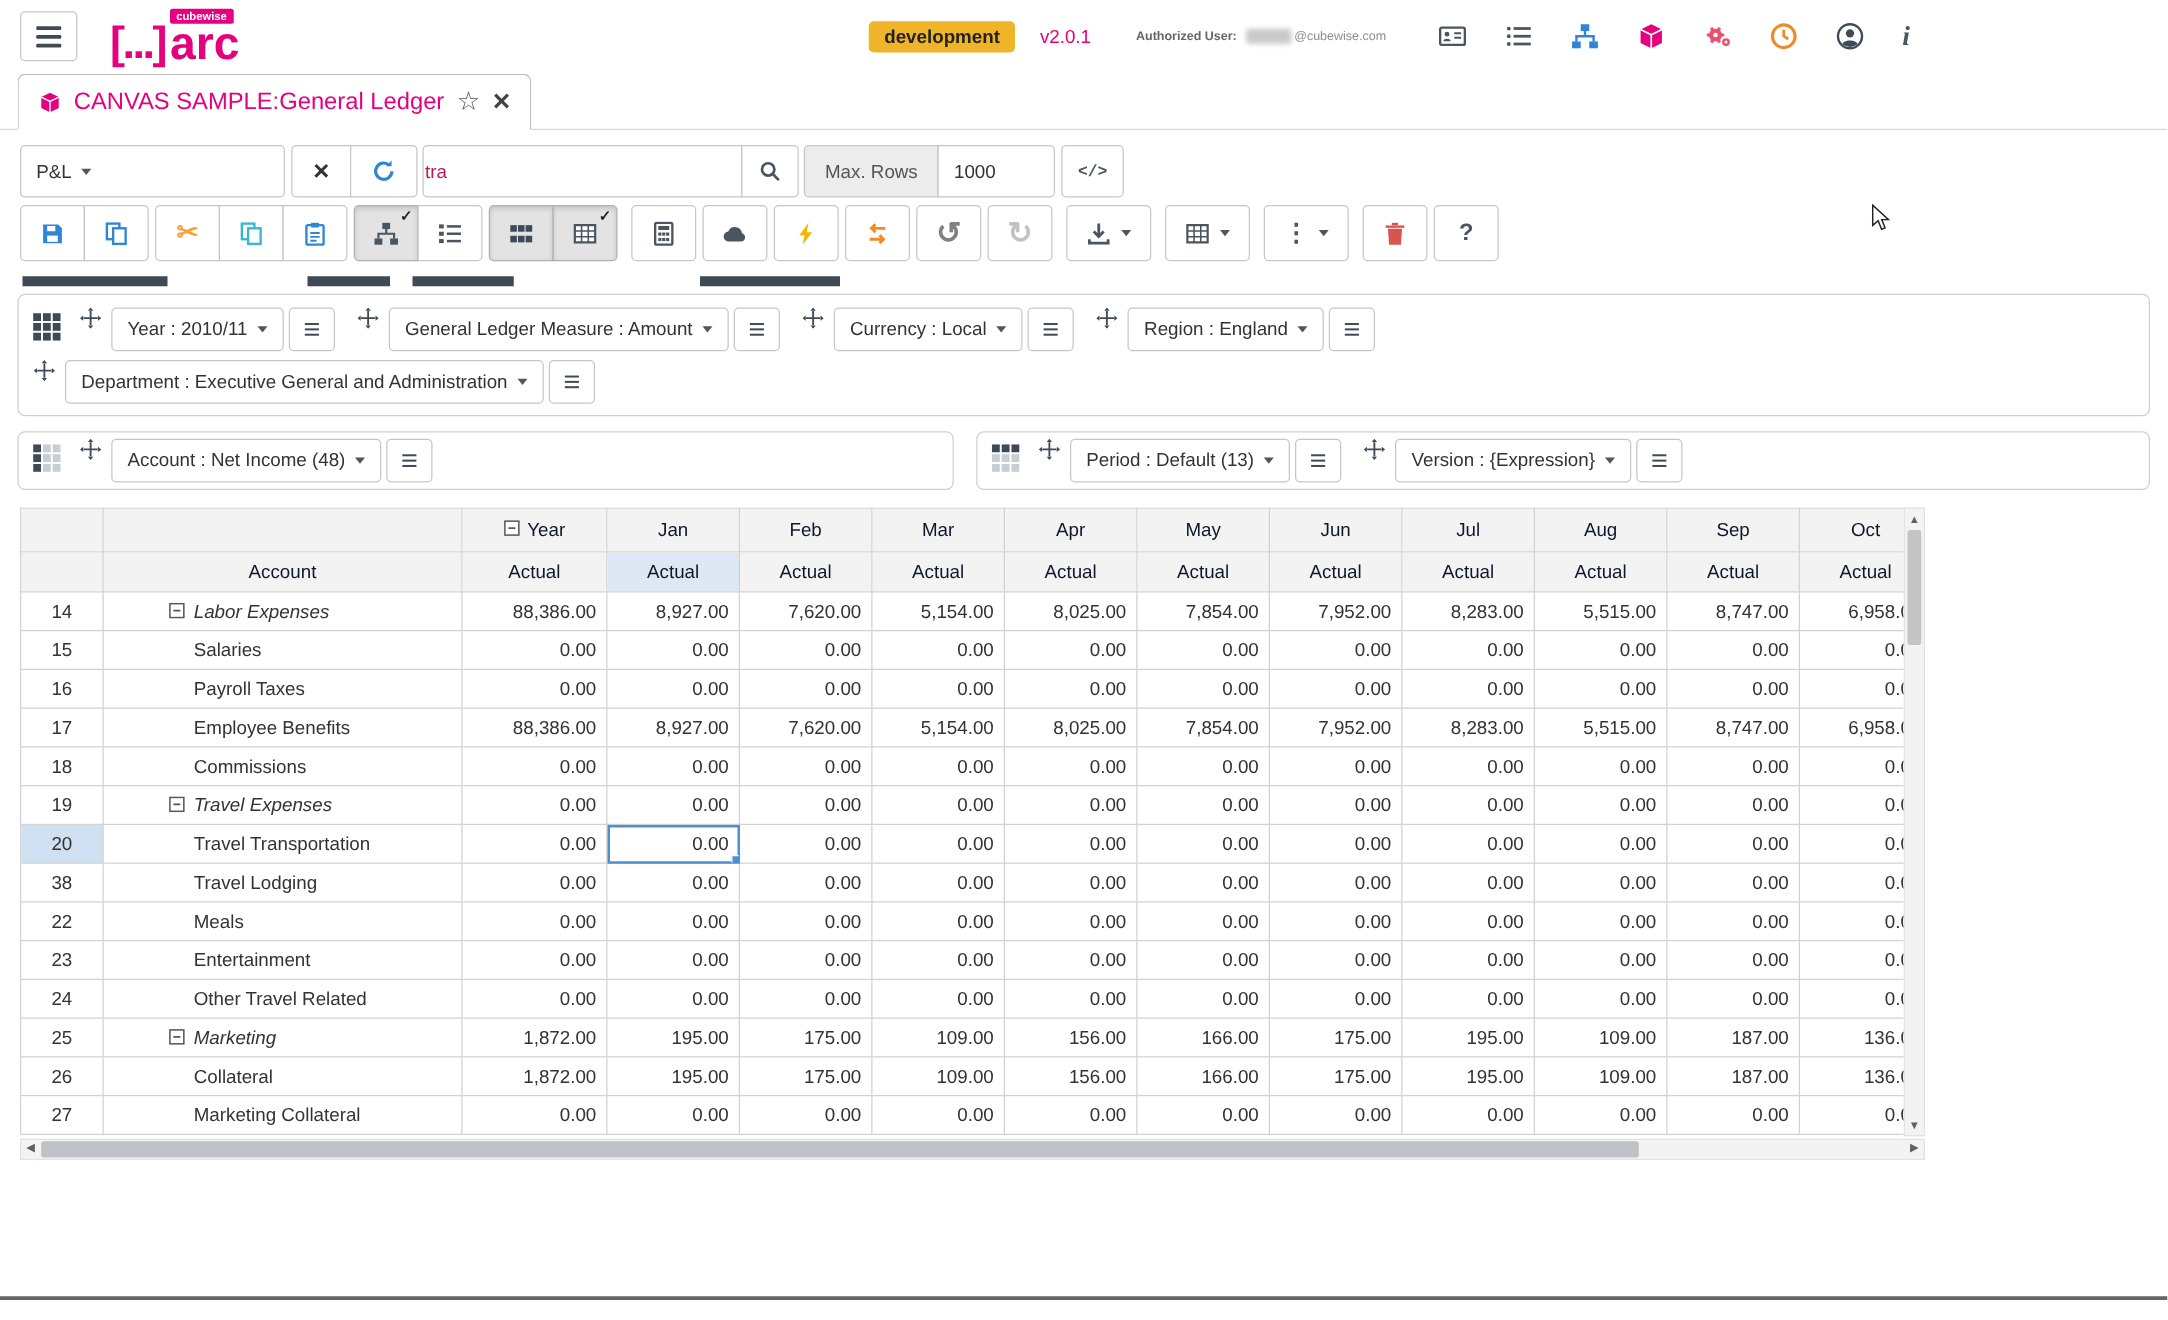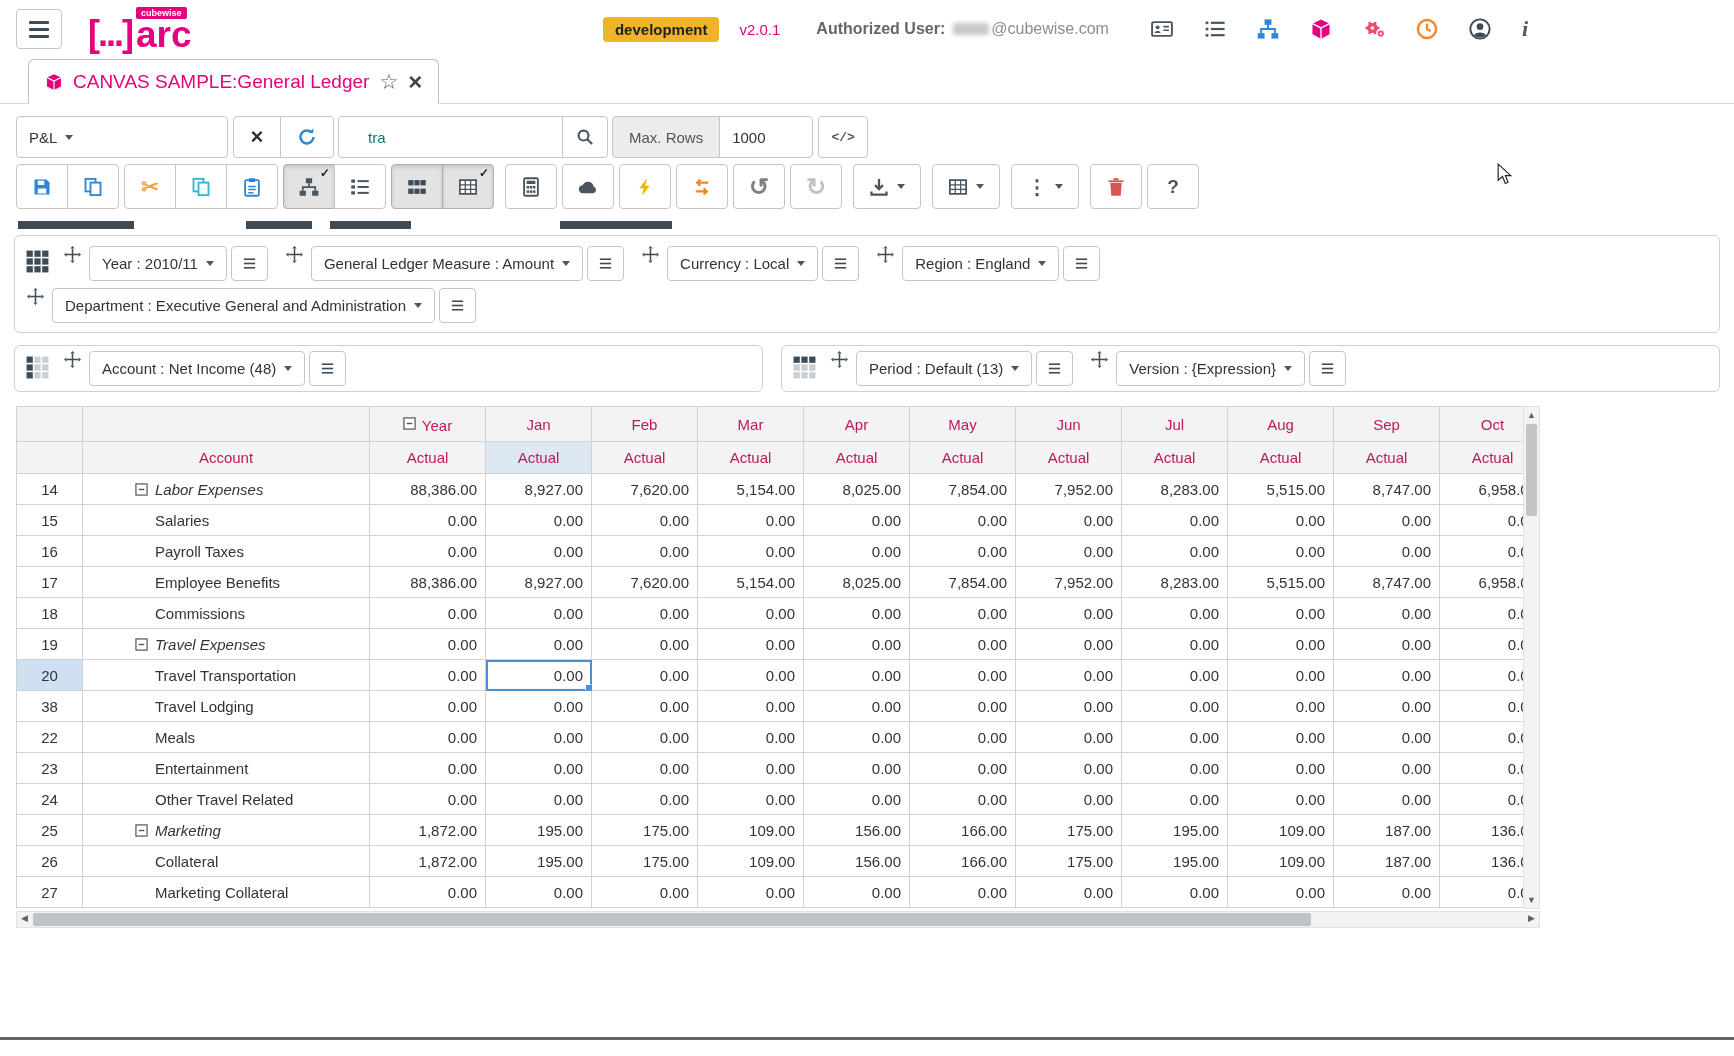--- a/index.html
+++ b/index.html
@@ -17,44 +17,44 @@
     background: #fff; display: flex; flex-direction: column; gap: 4px; align-items: center; justify-content: center; cursor: pointer; }
   .hamburger i { display: block; width: 20px; height: 3px; background: #3e4a56; border-radius: 1px; }
   .logo { margin-left: 26px; display: flex; align-items: flex-end; color: var(--brand); cursor: pointer; }
   .lg-br { font-size: 36px; font-weight: bold; letter-spacing: -2px; line-height: .9; }
   .lg-col { display: flex; flex-direction: column; align-items: flex-start; margin-left: 4px; }
   .lg-cube { background: var(--brand); color: #fff; font-size: 9px; font-weight: bold; padding: 1px 5px; border-radius: 2px; }
   .lg-name { font-size: 37px; font-weight: bold; line-height: .85; letter-spacing: 0; }
   .hdr-right { margin-left: auto; margin-right: 190px; display: flex; align-items: center; }
   .env-badge { background: var(--badge_bg); color: #222; font-weight: bold; font-size: 15px; padding: 4px 12px; border-radius: 4px; }
   .version { color: var(--brand); font-size: 15px; margin-left: 20px; }
-  .auth { margin-left: 36px; font-size: 16px; color: #666; font-weight: bold; display: flex; align-items: center; }
+  .auth { margin-left: 36px; font-size: 10px; color: #666; font-weight: bold; display: flex; align-items: center; }
   .blur-box { display: inline-block; width: 36px; height: 12px; background: #c9c9c9; filter: blur(2px); border-radius: 2px; margin: 0 2px 0 8px; }
   .auth-domain { color: #8d8d8d; font-weight: normal; }
   .hicon-bar { margin-left: 42px; display: flex; align-items: center; gap: 31px; }
   .hicon { background: none; border: none; cursor: pointer; padding: 0; display: inline-flex; }
 
   
-  .tab-bar { height: 46px; border-bottom: 1px solid #d8d8d8; padding-left: 28px; display: flex; align-items: flex-end; }
+  .tab-bar { height: 46px; border-bottom: 1px solid #d8d8d8; padding-left: 14px; display: flex; align-items: flex-end; }
   .view-tab { height: 45px; margin-bottom: -1px; display: flex; align-items: center; gap: 10px; padding: 0 16px;
     border: 1px solid #bdbdbd; border-bottom: 1px solid #fff; border-radius: 6px 6px 0 0; background: #fff; cursor: pointer; }
   .tab-title { color: var(--brand); font-size: 19px; }
   .tab-star { color: #555; font-size: 21px; font-weight: normal; cursor: pointer; }
   .tab-close { color: #444; font-size: 24px; font-weight: bold; line-height: 1; cursor: pointer; }
 
   
   .toolbar { padding: 12px 16px 0; }
   .controls-row { display: flex; align-items: center; height: 42px; margin-bottom: 6px; }
   .ctrl { border: 1px solid var(--btn_border); background: #fff; height: 42px; display: flex; align-items: center; }
   .view-select { width: 212px; border-radius: 4px; justify-content: flex-start; padding: 0 12px; cursor: pointer; }
   .mini-group { display: flex; margin-left: 5px; }
   .btn-clear { width: 48px; border-radius: 4px 0 0 4px; justify-content: center; cursor: pointer; font-size: 22px; font-weight: bold; color: #333; }
   .btn-refresh { width: 54px; margin-left: -1px; border-radius: 0 4px 4px 0; justify-content: center; cursor: pointer; }
   .search-group { display: flex; margin-left: 4px; }
-  .search-input { width: 225px; height: 42px; border: 1px solid var(--btn_border); border-radius: 4px 0 0 4px; padding: 0 29px; font-size: 15px; font-family: inherit; color: #0f766e; outline: none; }
+  .search-input { width: 256px; height: 42px; border: 1px solid var(--btn_border); border-radius: 4px 0 0 4px; padding: 0 1px; font-size: 15px; font-family: inherit; color: #be185d; outline: none; }
   .btn-search { width: 46px; margin-left: -1px; border-radius: 0 4px 4px 0; justify-content: center; cursor: pointer; }
   .maxrows-group { display: flex; margin-left: 4px; }
   .addon { background: #ececec; color: #555; padding: 0 16px; border: 1px solid var(--btn_border); border-radius: 4px 0 0 4px; height: 42px; display: flex; align-items: center; }
   .maxrows-input { width: 94px; height: 42px; margin-left: -1px; border: 1px solid var(--btn_border); border-radius: 0 4px 4px 0; padding: 0 12px; font-size: 15px; font-family: inherit; color: #333; outline: none; }
   .btn-code { width: 50px; margin-left: 5px; border-radius: 4px; justify-content: center; cursor: pointer;
     font-family: "Liberation Mono", monospace; font-size: 13px; font-weight: bold; color: #4a5560; }
 
   .icon-toolbar { display: flex; align-items: center; }
   .btn-group { display: flex; margin-left: 5px; }
   .btn-group:first-child { margin-left: 0; }
@@ -90,21 +90,21 @@
   .axes-row { display: flex; margin: 12px 14px 0; }
   .axis-panel { border: 1px solid #cfcfcf; border-radius: 6px; height: 47px; display: flex; align-items: center; padding: 0 8px; background: #fff; }
   .axis-panel.rows { width: 749px; }
   .axis-panel.cols { margin-left: 18px; flex: 1; }
 
   
   .grid-wrap { position: relative; margin: 14px 0 0 16px; width: 1524px; }
   .grid-clip { width: 1507px; overflow: hidden; }
   table.data { border-collapse: collapse; table-layout: fixed; width: 1529px; }
   table.data th, table.data td { border: 1px solid var(--grid_border); font-weight: normal; font-size: 15px; overflow: hidden; white-space: nowrap; }
-  table.data thead th { background: var(--header_bg); text-align: center; color: #be185d; }
+  table.data thead th { background: var(--header_bg); text-align: center; color: #0f172a; }
   table.data thead tr:nth-child(1) th { height: 35px; }
   table.data thead tr:nth-child(2) th { height: 32px; }
   table.data tbody td { height: 31px; background: #fff; }
   .yearh span { vertical-align: middle; }
   .yearh .ic { margin-right: 6px; vertical-align: -1px; }
   td.rownum { background: var(--header_bg); text-align: center; cursor: pointer; }
   td.rownum.selrow { background: var(--sel_row_bg); }
   th.meas.selcol { background: var(--sel_col_bg); }
   td.acct { text-align: left; padding-left: 72px; cursor: pointer; }
   td.acct.parent { padding-left: 52px; font-style: italic; }

